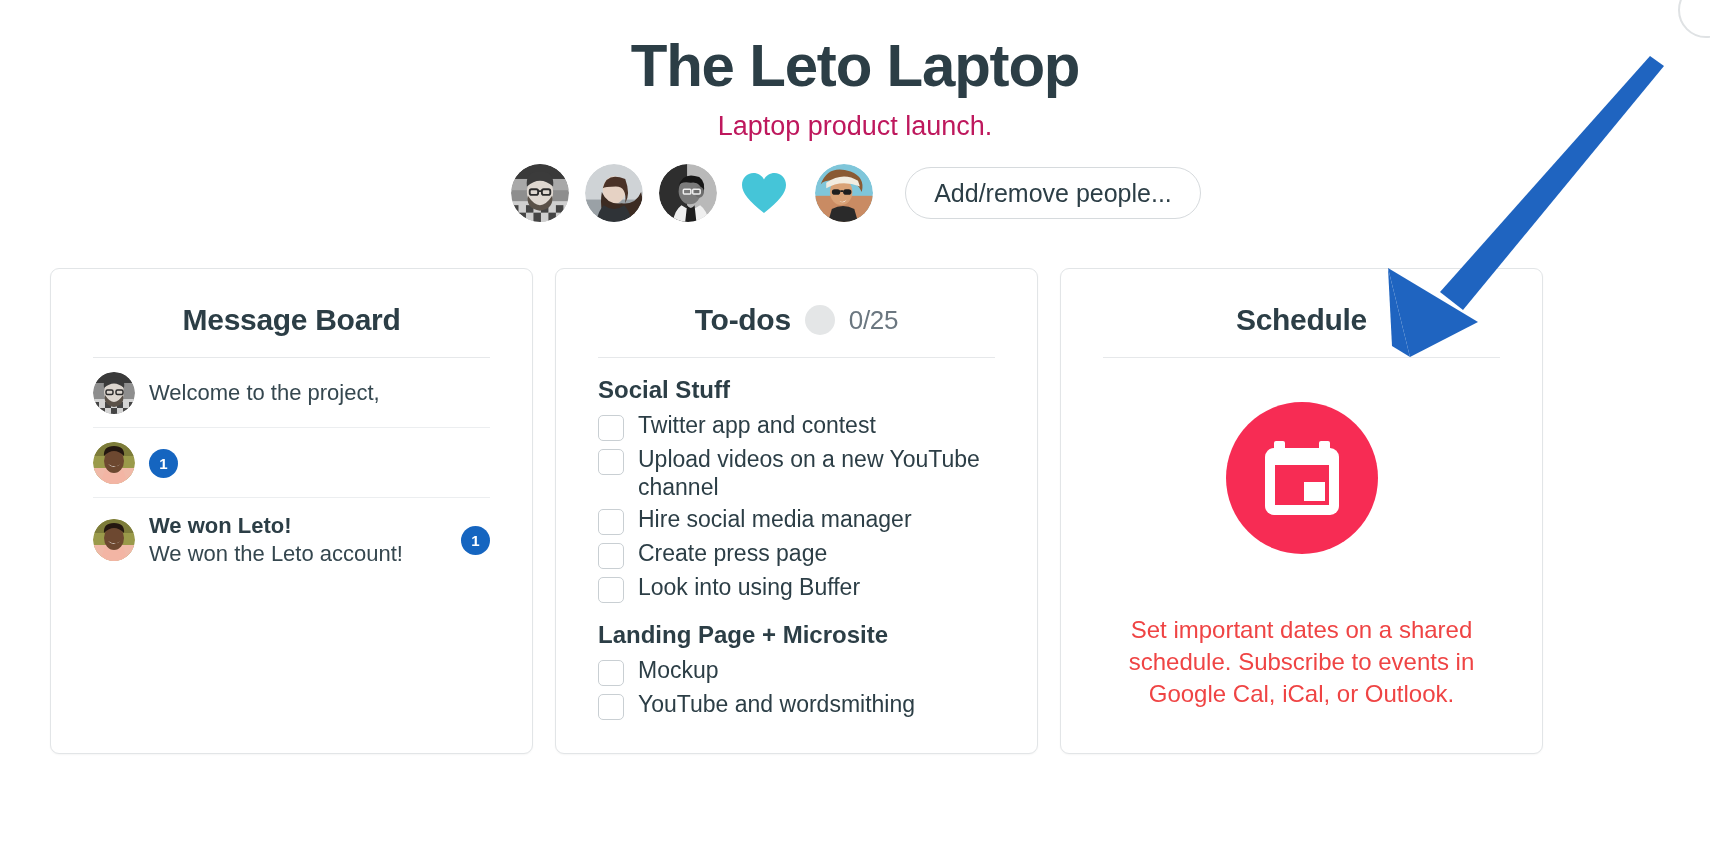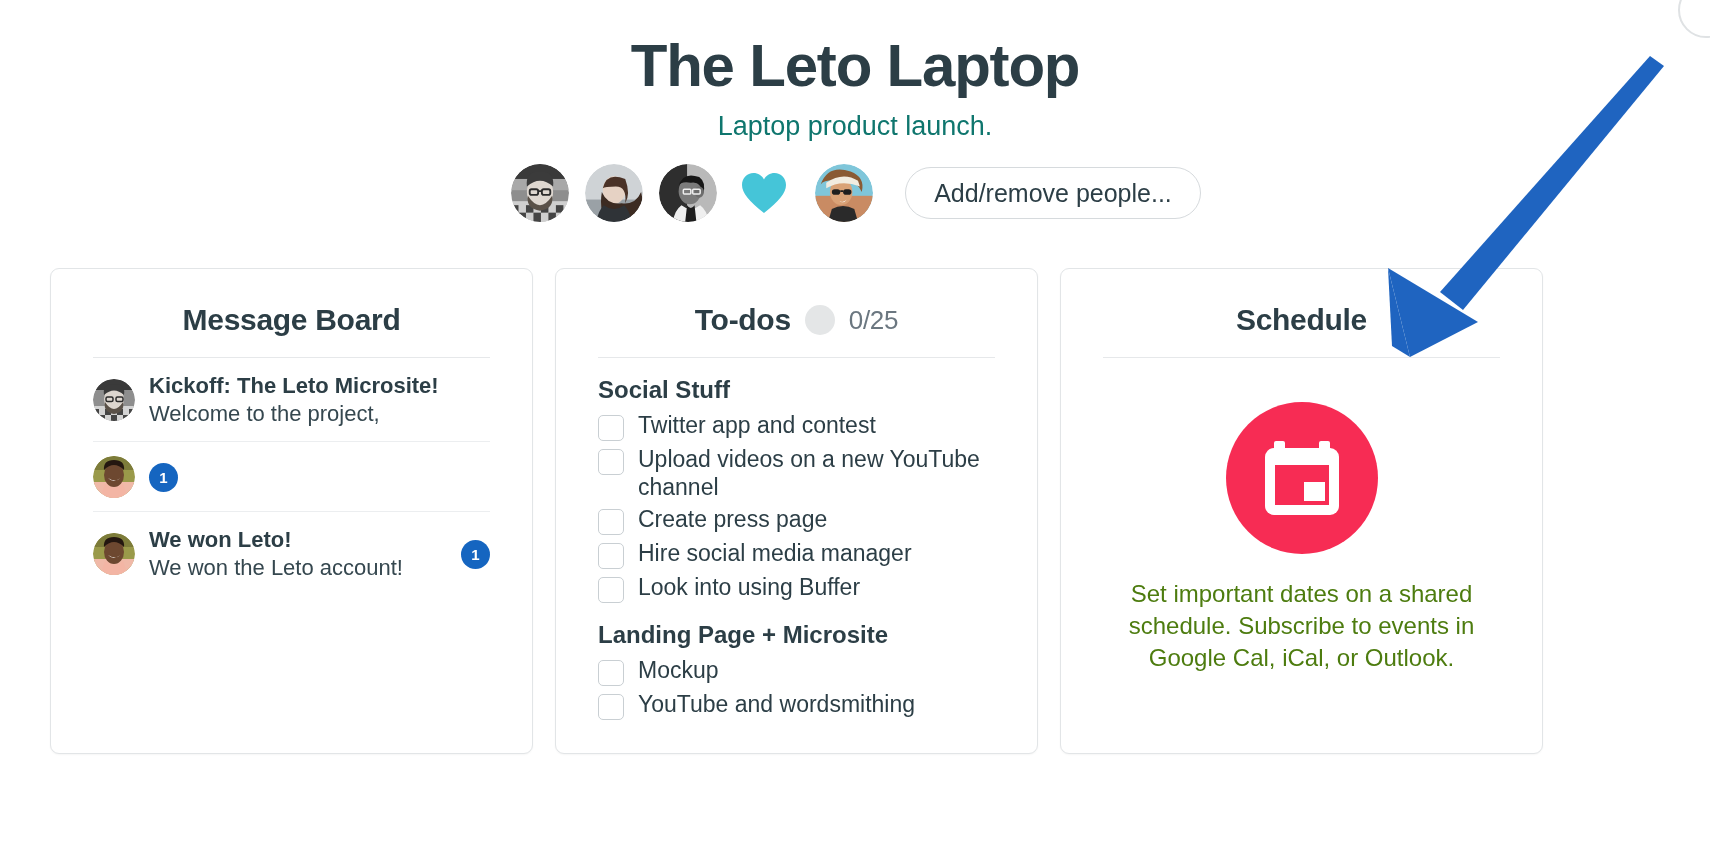--- a/index.html
+++ b/index.html
@@ -11,21 +11,21 @@
   }
   .page { position: relative; width: 1710px; height: 842px; border-radius: 6px; }
 
   
   .header { padding-top: 34px; text-align: center; }
   .project-title {
     font-size: 60px; font-weight: bold; color: #2c3e46;
     letter-spacing: -1.2px; line-height: 1.05;
   }
   .project-subtitle {
-    margin-top: 14px; font-size: 27px; color: #0f766e; font-weight: normal;
+    margin-top: 14px; font-size: 27px; color: #be185d; font-weight: normal;
   }
 
   .people-row {
     margin-top: 20px; display: flex; align-items: center;
     justify-content: center; gap: 16px;
   }
   .avatar {
     width: 62px; height: 62px; border-radius: 50%;
     border: 2px solid #ffffff; overflow: hidden;
     margin-right: -4px; position: relative; flex: none;
@@ -118,21 +118,21 @@
 
   
   .sched-body { text-align: center; padding: 44px 36px 0 36px; }
   .cal-icon-wrap { display: flex; justify-content: center; }
   .cal-circle {
     width: 152px; height: 152px; border-radius: 50%;
     background: #f72c54; display: flex; align-items: center;
     justify-content: center;
   }
   .sched-desc {
-    margin-top: 24px; font-size: 24px; color: #4d7c0f;
+    margin-top: 60px; font-size: 24px; color: #ef4444;
     line-height: 1.34;
     text-align: center;
   }
 
   
   .arrow-overlay {
     position: absolute; top: 0; left: 0; width: 1710px; height: 842px;
     pointer-events: none;
   }
   .corner-circle {
@@ -290,21 +290,20 @@
                 </g>
                 <ellipse cx="21" cy="20" rx="10" ry="12" fill="#ddd6cf"></ellipse>
                 <path d="M11 16 q10 -9 20 0 q2 -11 -10 -11 q-12 0 -10 11z" fill="#3a3a3a"></path>
                 <path d="M12 23 q9 14 18 0 q2 10 -9 12 q-11 -2 -9 -12z" fill="#5a5148"></path>
                 <rect x="13" y="18" width="7" height="4.5" rx="1.5" fill="none" stroke="#2b2b2b" stroke-width="1.5"></rect>
                 <rect x="23" y="18" width="7" height="4.5" rx="1.5" fill="none" stroke="#2b2b2b" stroke-width="1.5"></rect>
               </g>
             </svg>
           </div>
           <div class="msg-text">
-            <div class="msg-subject">Kickoff: The Leto Microsite!</div>
             <div class="msg-excerpt">Welcome to the project,</div>
           </div>
         </div>
 
         <div class="msg-item">
           <div class="msg-avatar">
             <svg viewBox="0 0 42 42">
               <defs>
                   <clipPath id="m2">
                     <circle cx="21" cy="21" r="21"></circle>
@@ -368,25 +367,25 @@
         <div class="todo-item">
           <span class="checkbox"></span>
           <span class="todo-label">Twitter app and contest</span>
         </div>
         <div class="todo-item">
           <span class="checkbox"></span>
           <span class="todo-label">Upload videos on a new YouTube channel</span>
         </div>
         <div class="todo-item">
           <span class="checkbox"></span>
+          <span class="todo-label">Hire social media manager</span>
+        </div>
+        <div class="todo-item">
+          <span class="checkbox"></span>
           <span class="todo-label">Create press page</span>
-        </div>
-        <div class="todo-item">
-          <span class="checkbox"></span>
-          <span class="todo-label">Hire social media manager</span>
         </div>
         <div class="todo-item">
           <span class="checkbox"></span>
           <span class="todo-label">Look into using Buffer</span>
         </div>
 
         <div class="todo-group-title">Landing Page + Microsite</div>
 
         <div class="todo-item">
           <span class="checkbox"></span>

